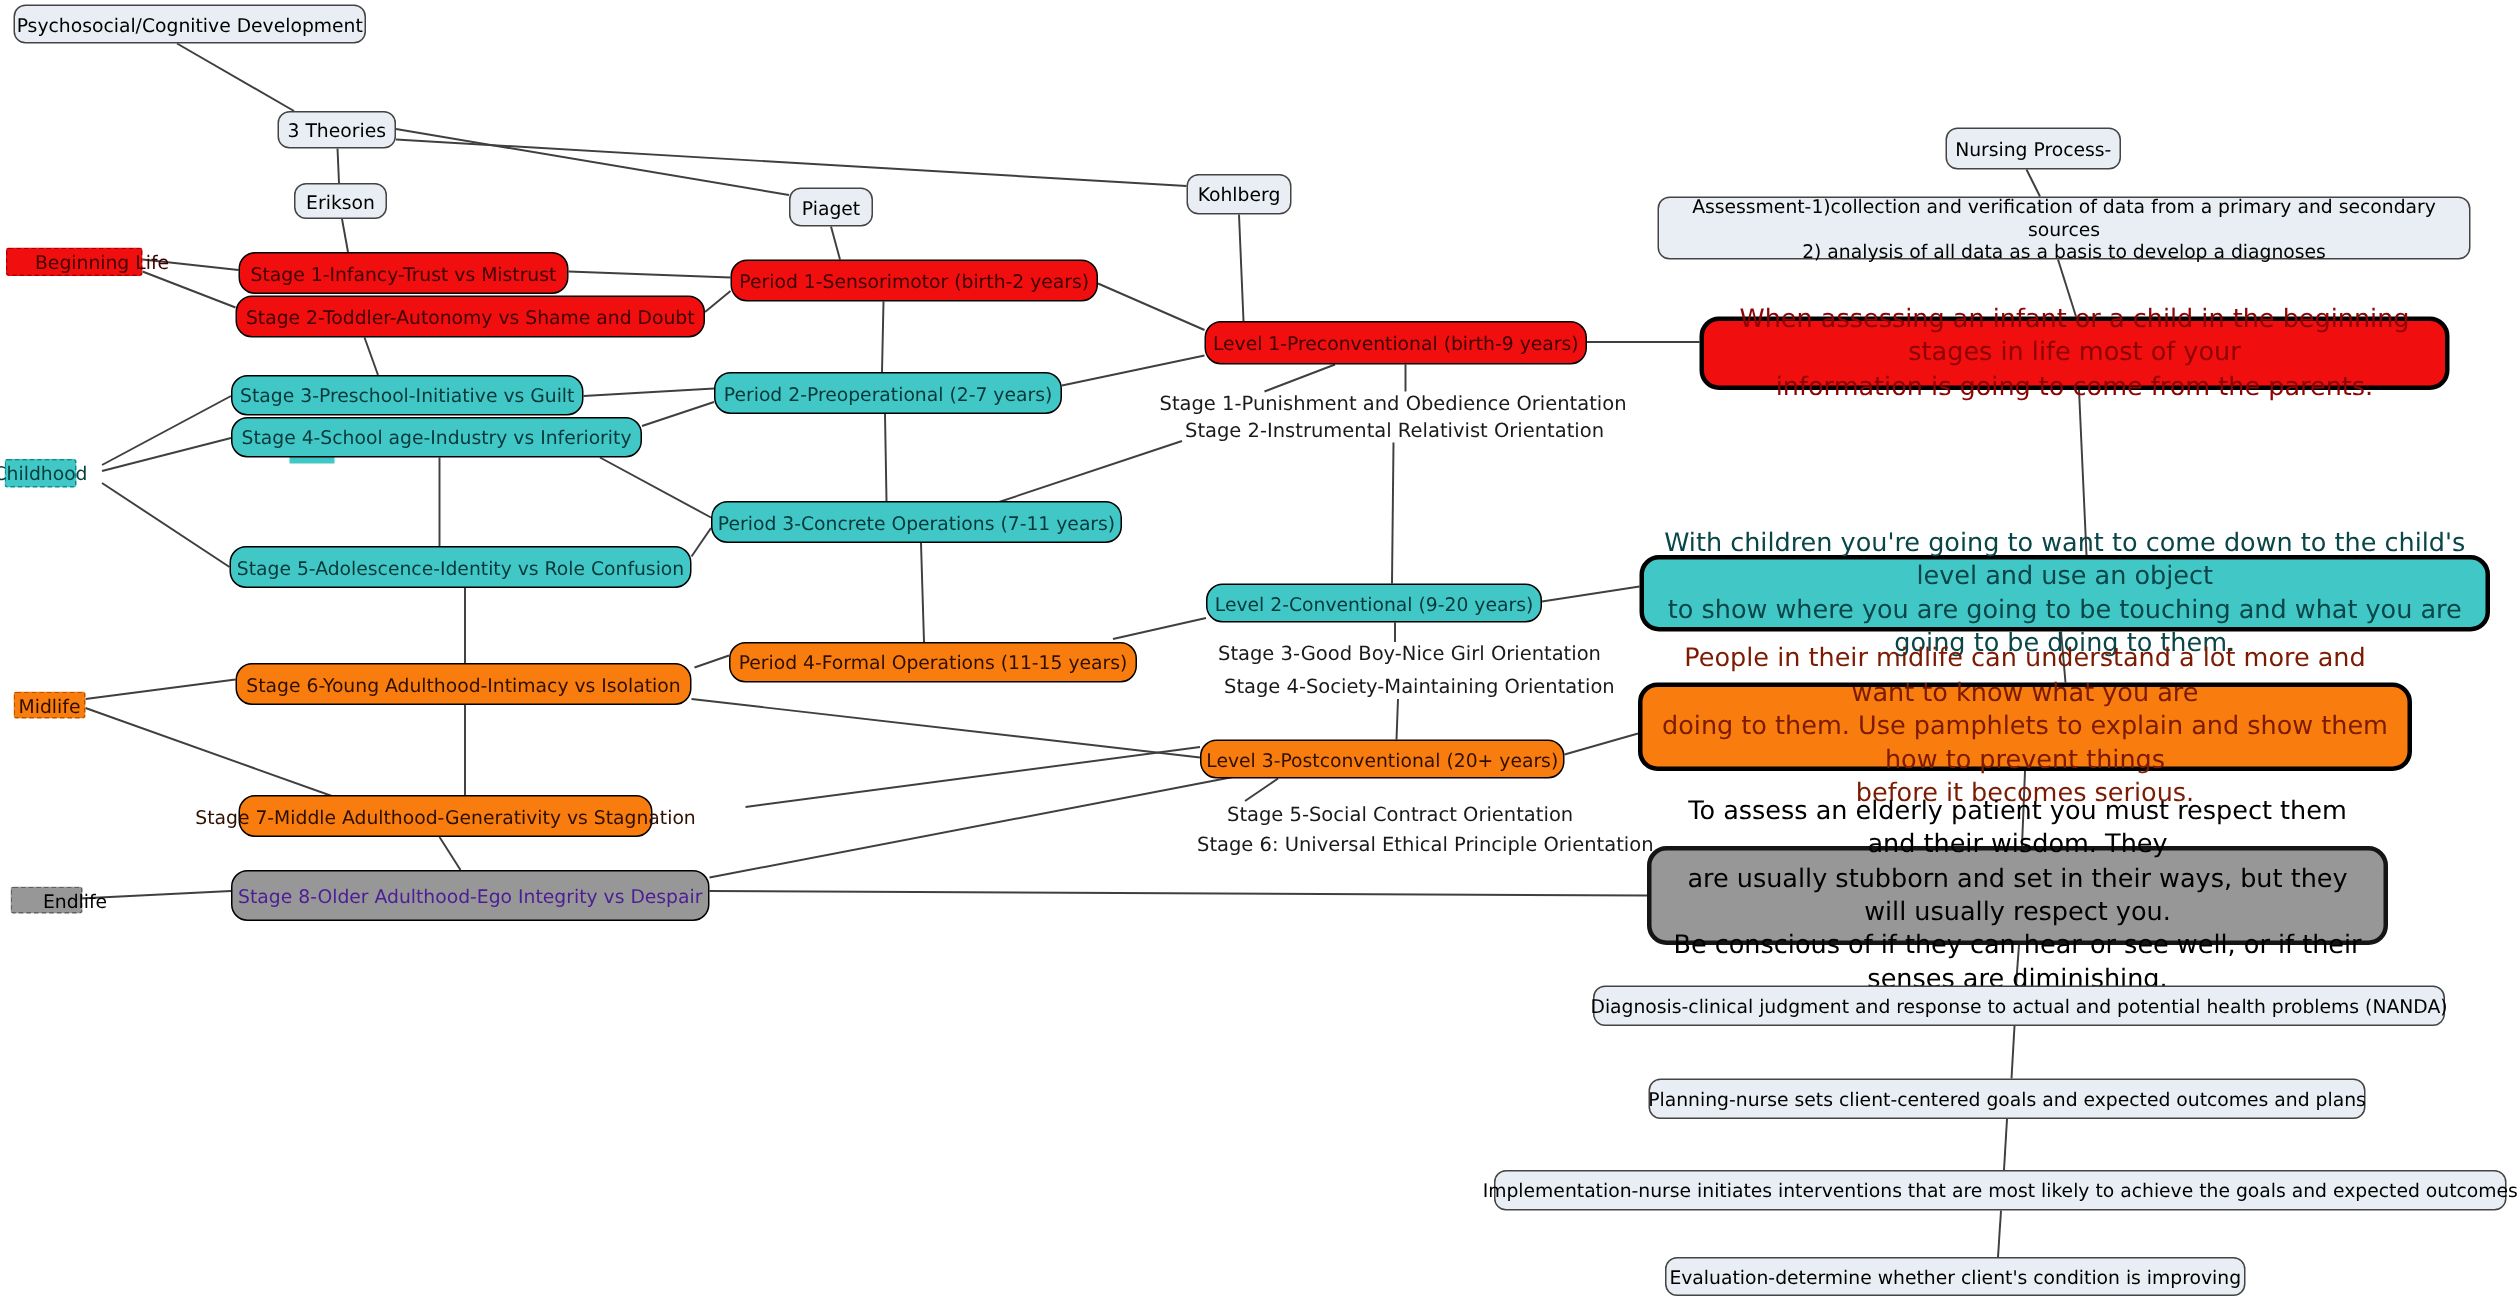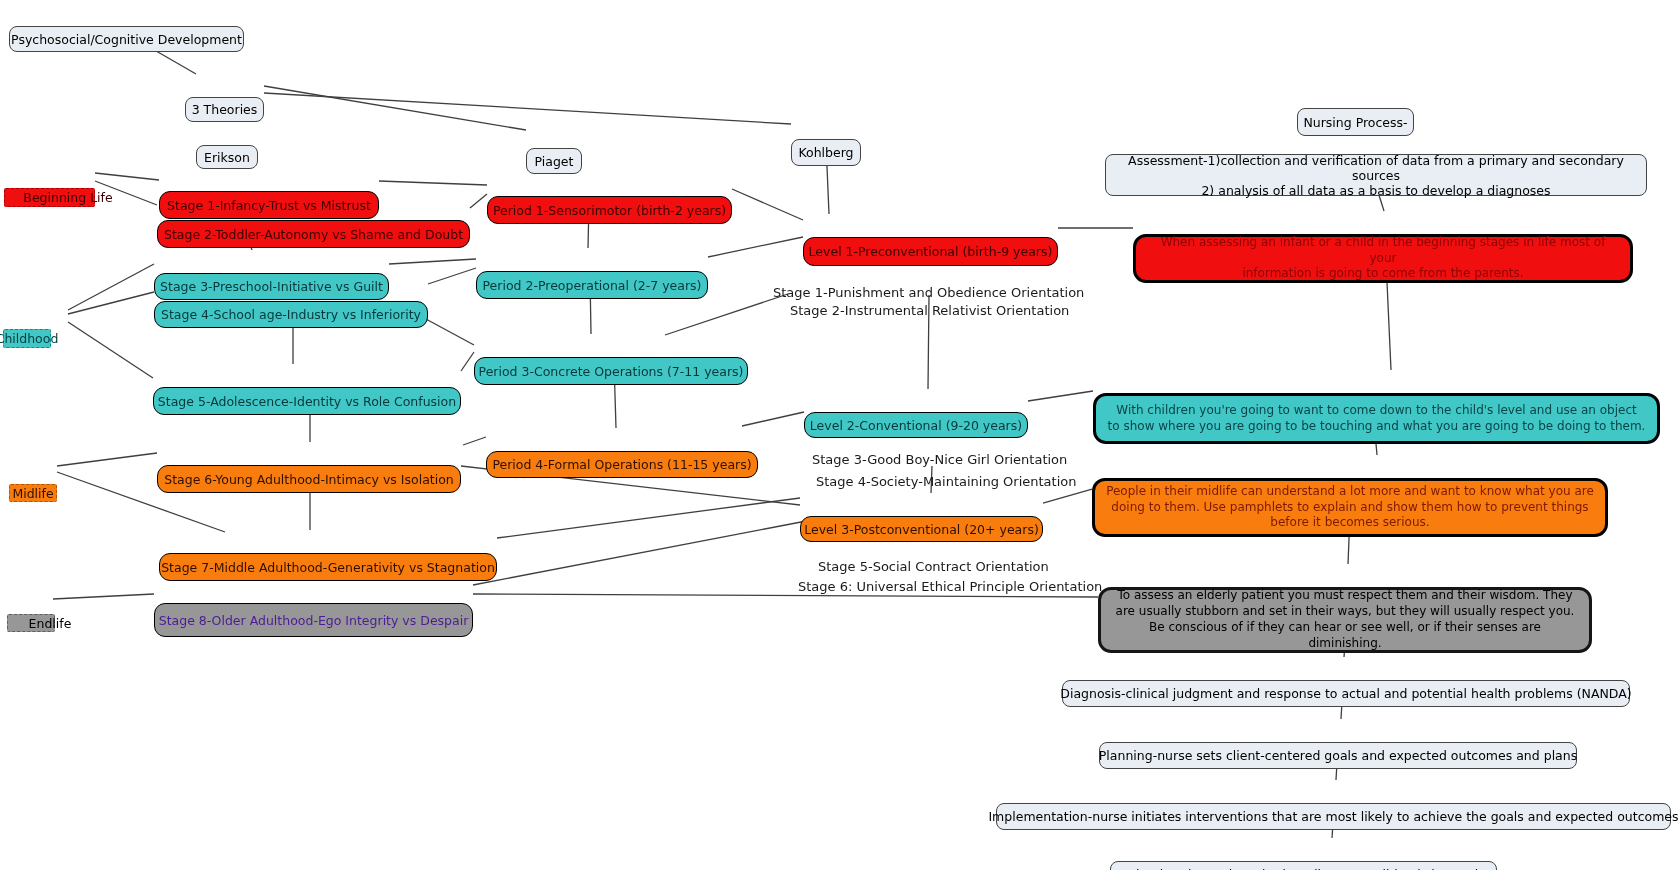--- a/index.html
+++ b/index.html
@@ -1,26 +1,26 @@
 <!DOCTYPE html>
 <html style="--light: #e8eef3; --red: #f10e0e; --teal: #42c7c7; --orange: #f87d0e; --gray: #979797; --line: #3f3f3f;"><head>
 <meta charset="utf-8">
 <style>
   html,body{margin:0;padding:0;background:#fff;}
   #stage{position:relative;width:1680px;height:870px;background:#fff;overflow:hidden;
          font-family:"DejaVu Sans","Liberation Sans",sans-serif;}
   #wires{position:absolute;left:0;top:0;width:1680px;height:870px;}
   .node{position:absolute;box-sizing:border-box;display:flex;align-items:center;justify-content:center;
-        text-align:center;font-size:12.5px;line-height:1.2;white-space:nowrap;z-index:2;margin-top:23px;}
+        text-align:center;font-size:12.5px;line-height:1.2;white-space:nowrap;z-index:2;}
   .plain{background:var(--light);border:1.4px solid #444;border-radius:8px;color:#000;padding:0 6px;}
   .red{background:var(--red);border:1.2px solid #000;border-radius:11px;color:#3f0000;padding:0 6px;}
   .teal{background:var(--teal);border:1.2px solid #000;border-radius:11px;color:#07393b;padding:0 6px;}
   .orange{background:var(--orange);border:1.2px solid #000;border-radius:11px;color:#2f1000;padding:0 6px;}
   .gray{background:var(--gray);border:1.2px solid #000;border-radius:11px;color:#4c1d95;padding:16px 6px;}
-  .callout{white-space:pre-line;font-size:12px;line-height:1.32;border-radius:13px;padding:2px 10px;}
+  .callout{white-space:pre-line;font-size:17px;line-height:1.32;border-radius:13px;padding:2px 10px;}
   .callout-red{background:var(--red);border:3px solid #000;color:#8c0404;}
   .callout-teal{background:var(--teal);border:3px solid #000;color:#0a4548;}
   .callout-orange{background:var(--orange);border:3px solid #000;color:#7c1a02;}
   .callout-gray{background:var(--gray);border:3px solid #151515;color:#000;}
   .tag{border-radius:2px;font-size:12.5px;padding:0 3px;}
   .tag-red{background:var(--red);border:1px dashed #a80000;color:#3f0000;padding-left:40px;}
   .tag-teal{background:var(--teal);border:1px dashed #0c8c8c;color:#063d3d;}
   .tag-orange{background:var(--orange);border:1px dashed #b25400;color:#2f1000;}
   .tag-gray{background:var(--gray);border:1px dashed #5e5e5e;color:#000;}
   .text{background:transparent;border:none;color:#1a1a1a;font-size:13px;justify-content:flex-start;}
@@ -99,21 +99,21 @@
       <div class="node tag tag-red" style="left: 4px; top: 165px; width: 91px; height: 19px;">Beginning Life</div>
       <div class="node tag tag-teal" style="left: 3px; top: 306px; width: 48px; height: 19px;">Childhood</div>
       <div class="node tag tag-orange" style="left: 9px; top: 461px; width: 48px; height: 18px;">Midlife</div>
       <div class="node tag tag-gray" style="left: 7px; top: 591px; width: 48px; height: 18px; padding-left: 41px;">Endlife</div>
       <div class="node red" style="left: 159px; top: 168px; width: 220px; height: 28px;">Stage 1-Infancy-Trust vs Mistrust</div>
       <div class="node red" style="left: 157px; top: 197px; width: 313px; height: 28px;">Stage 2-Toddler-Autonomy vs Shame and Doubt</div>
       <div class="node teal" style="left: 154px; top: 250px; width: 235px; height: 27px;">Stage 3-Preschool-Initiative vs Guilt</div>
       <div class="node teal" style="left: 154px; top: 278px; width: 274px; height: 27px;">Stage 4-School age-Industry vs Inferiority</div>
       <div class="node teal" style="left: 153px; top: 364px; width: 308px; height: 28px;">Stage 5-Adolescence-Identity vs Role Confusion</div>
       <div class="node orange" style="left: 157px; top: 442px; width: 304px; height: 28px;">Stage 6-Young Adulthood-Intimacy vs Isolation</div>
-      <div class="node orange" style="left: 159px; top: 530px; width: 338px; height: 28px; text-align: right;">Stage 7-Middle Adulthood-Generativity vs Stagnation</div>
+      <div class="node orange" style="left: 159px; top: 530px; width: 276px; height: 28px; text-align: right;">Stage 7-Middle Adulthood-Generativity vs Stagnation</div>
       <div class="node gray" style="left: 154px; top: 580px; width: 319px; height: 28px;">Stage 8-Older Adulthood-Ego Integrity vs Despair</div>
       <div class="node red" style="left: 487px; top: 173px; width: 245px; height: 28px;">Period 1-Sensorimotor (birth-2 years)</div>
       <div class="node teal" style="left: 476px; top: 248px; width: 232px; height: 28px;">Period 2-Preoperational (2-7 years)</div>
       <div class="node teal" style="left: 474px; top: 334px; width: 274px; height: 28px;">Period 3-Concrete Operations (7-11 years)</div>
       <div class="node orange" style="left: 486px; top: 428px; width: 272px; height: 27px;">Period 4-Formal Operations (11-15 years)</div>
       <div class="node red" style="left: 803px; top: 214px; width: 255px; height: 29px;">Level 1-Preconventional (birth-9 years)</div>
       <div class="node teal" style="left: 804px; top: 389px; width: 224px; height: 26px;">Level 2-Conventional (9-20 years)</div>
       <div class="node orange" style="left: 800px; top: 493px; width: 243px; height: 26px;">Level 3-Postconventional (20+ years)</div>
       <div class="node text" style="left: 773px; top: 262px;">Stage 1-Punishment and Obedience Orientation</div>
       <div class="node text" style="left: 790px; top: 280px;">Stage 2-Instrumental Relativist Orientation</div>

